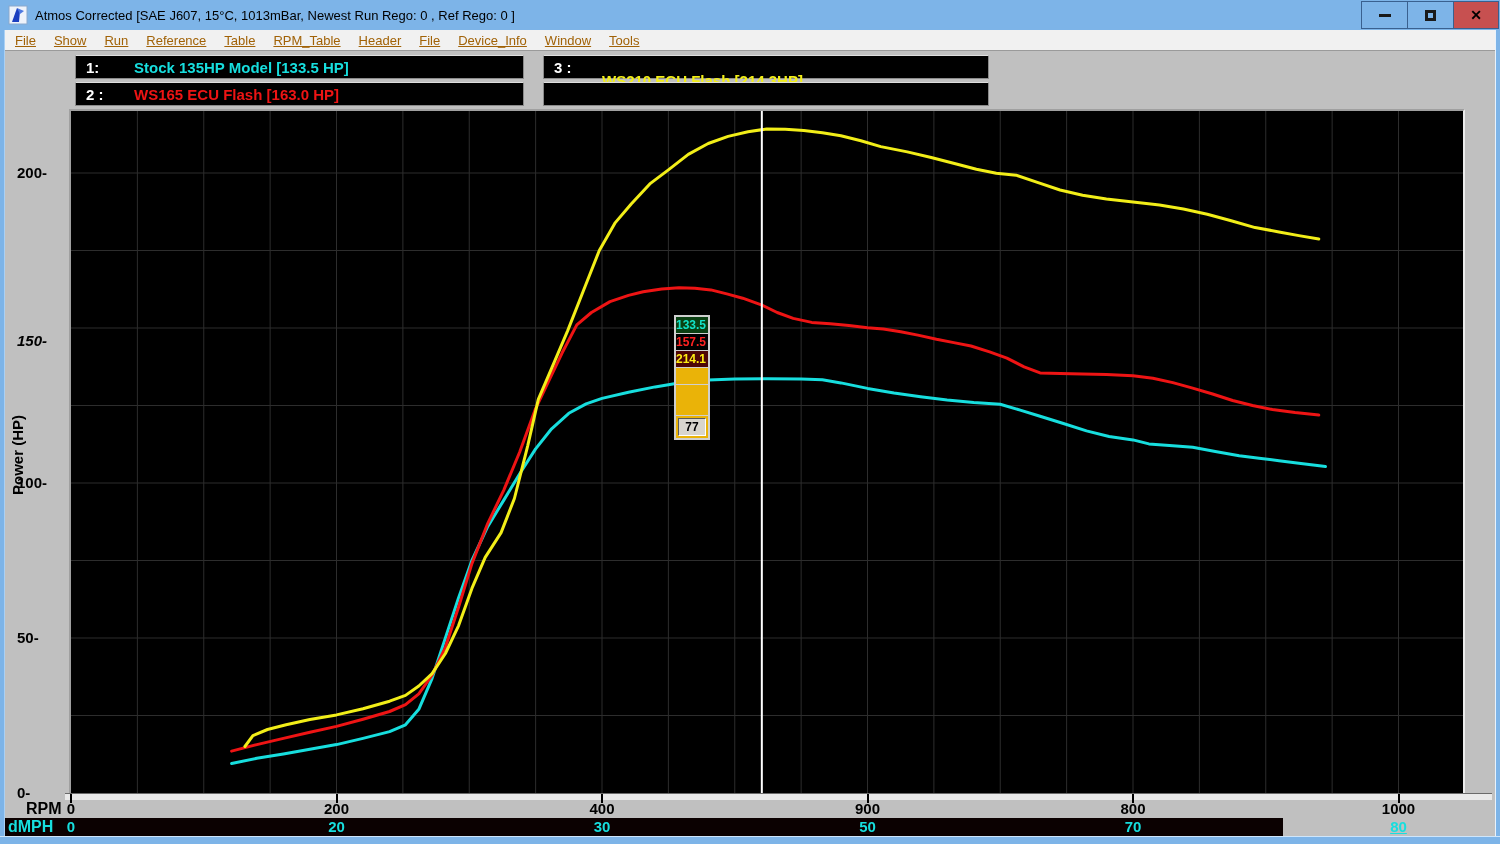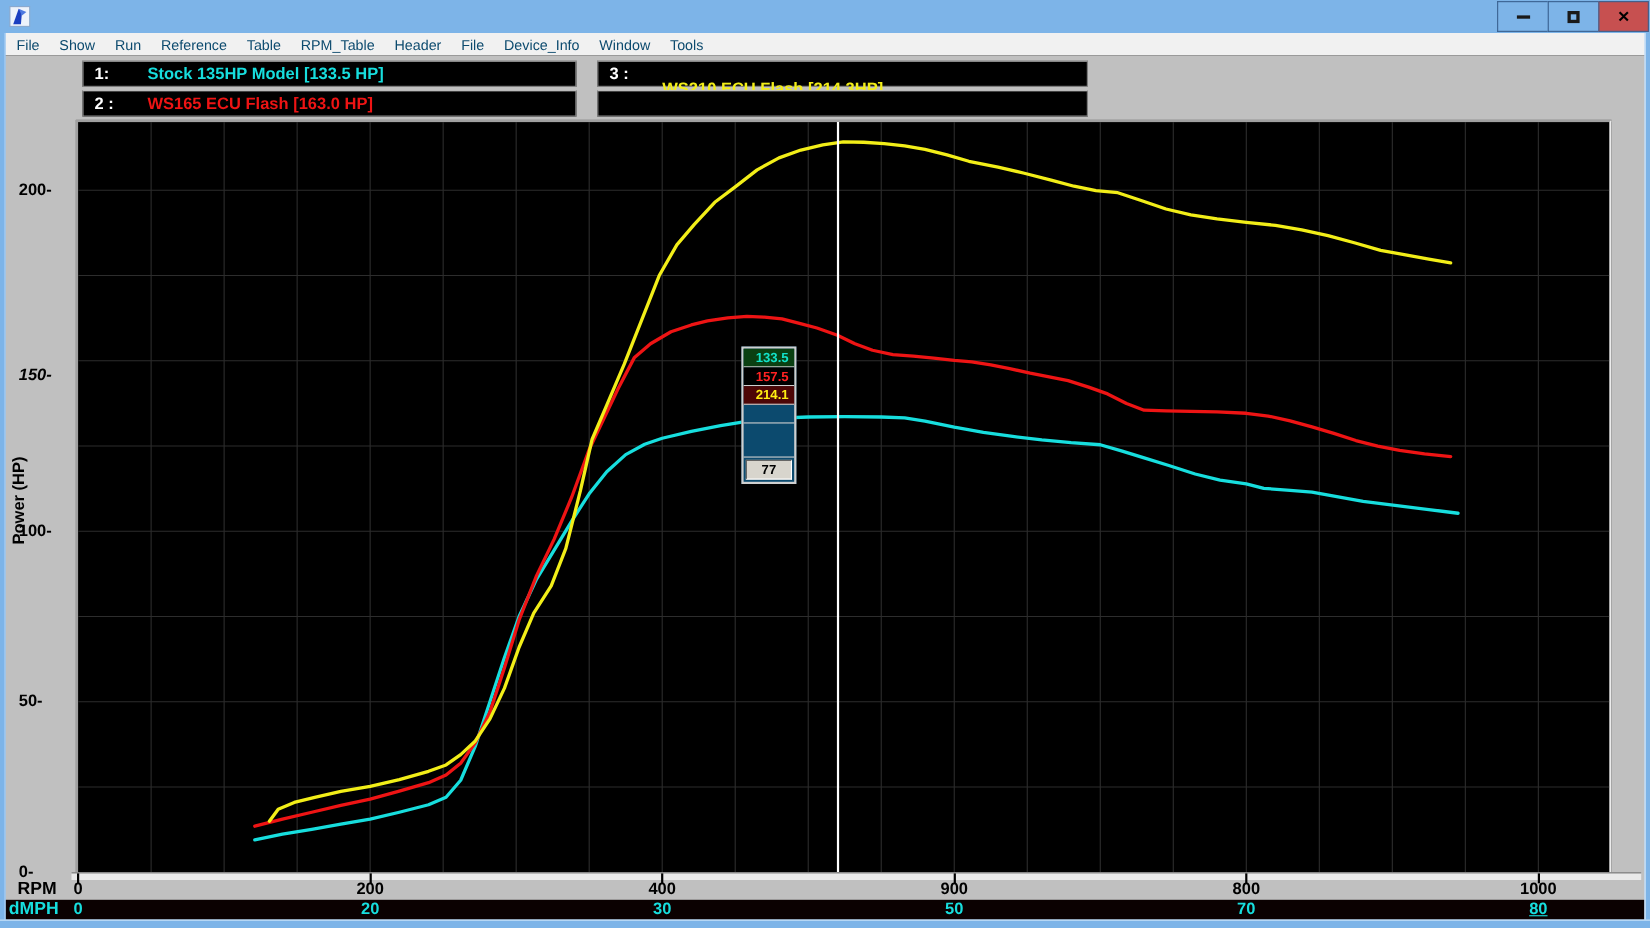--- a/index.html
+++ b/index.html
@@ -26,21 +26,21 @@
   .win-btn:last-child { border-right:1px solid #39608f; }
   .win-btn.close { background:#c75050; }
   .min-bar { width:12px; height:3px; background:#1a1a1a; }
   .max-box { width:11px; height:11px; border:3px solid #1a1a1a; }
   
   .menubar {
     position:absolute; left:0; top:30px; width:1500px; height:21px;
     background:#f1f1f1; border-bottom:1px solid #9a9a9a;
     display:flex; align-items:center; padding-left:6px;
   }
-  .menu-item { font-size:13px; color:#0c4a6e; padding:2px 9px; }
+  .menu-item { font-size:13px; color:#a16207; padding:2px 9px;text-decoration:underline; }
   
   .edge-l { position:absolute; left:0;   top:30px; width:5px;  height:814px; background:#7db4e8; border-right:1px solid #a9d0f5; }
   .edge-r { position:absolute; right:0;  top:30px; width:5px;  height:814px; background:#7db4e8; border-left:1px solid #e8f2fc; }
   .edge-b { position:absolute; left:0; bottom:0;   width:1500px; height:8px; background:#7db4e8; border-top:1px solid #cfe6fb; }
   
   .legend-slot {
     position:absolute; height:24px; background:#000;
     border:1px solid #8a8a8a; border-top-color:#dfdfdf;
     display:flex; align-items:center; font-weight:bold; font-size:15px;
   }
@@ -48,22 +48,22 @@
   .legend-text { white-space:nowrap; }
   
   .plot {
     position:absolute; left:69px; top:109px; width:1396px; height:686px;
     background:#000;
     border:2px solid; border-color:#a0a0a0 #ececec #d8d8d8 #a0a0a0;
   }
   .plot svg { position:absolute; left:0; top:0; width:1392px; height:682px; display:block; }
   
   .tooltip {
-    position:absolute; left:603px; top:204px; width:50px;
-    background:#0c4a6e; border:2px solid #cfcfcf;
+    position:absolute; left:603px; top:204px; width:36px;
+    background:#eab308; border:2px solid #cfcfcf;
     font-weight:bold; font-size:12px;
   }
   .tt-row { height:17px; line-height:17px; text-align:right; padding-right:5px;
             border-bottom:1px solid #cfcfcf; }
   .tt-blank1 { height:17px; border-bottom:1px solid #cfcfcf; }
   .tt-blank2 { height:31px; border-bottom:1px solid #cfcfcf; }
   .tt-speed {
     margin:2px; height:18px; line-height:17px; text-align:center;
     background:#d8d5cd; color:#000;
     border:1px solid; border-color:#5a5a5a #fff #fff #5a5a5a;
@@ -73,38 +73,39 @@
   .y-axis-title {
     position:absolute; left:-41px; top:445px; width:120px; height:20px;
     text-align:center; font-weight:bold; font-size:15px; color:#000;
     transform:rotate(-90deg);
   }
   .xstrip { position:absolute; left:65px; top:793px; width:1427px; height:7px;
             background:#e9e9e9; border-top:1px solid #6a6a6a; }
   .xtick  { position:absolute; top:794px; width:2px; height:9px; background:#000; }
   .xlab   { position:absolute; top:800px; width:60px; height:17px; line-height:17px;
             text-align:center; font-weight:bold; font-size:15px; color:#000; }
-  .rpm-row-label  { position:absolute; left:16px; top:800px; font-weight:bold; font-size:16px; color:#000; }
-  .dmph-row { position:absolute; left:5px; top:818px; width:1490px; height:18px; background:#0b0101; }
+  .rpm-row-label  { position:absolute; left:26px; top:800px; font-weight:bold; font-size:16px; color:#000; }
+  .dmph-row { position:absolute; left:5px; top:818px; width:1278px; height:18px; background:#0b0101; }
   .dmph-label { position:absolute; left:3px; top:0; font-weight:bold; font-size:16px; }
   .dlab { position:absolute; top:0; width:60px; height:18px; line-height:18px;
           text-align:center; font-weight:bold; font-size:15px; }
   .dlab.last { text-decoration:underline; }
 </style>
 </head>
 <body>
 
 <div class="window">
 
   <div class="titlebar">
     <svg class="app-icon" viewBox="0 0 20 20">
       <rect x="1" y="1" width="18" height="18" fill="#eef3fb" stroke="#8aa8cc"></rect>
       <path d="M4 17 L9 3 L12 6 L11 17 Z" fill="#1b3fc0"></path>
       <path d="M9 3 L16 6 L12 9 Z" fill="#4d79e0"></path>
     </svg>
+    <span class="title-text">Atmos Corrected [SAE J607, 15°C, 1013mBar,  Newest Run Rego: 0 ,  Ref Rego: 0 ]</span>
     <div class="win-controls">
       <div class="win-btn">
           <span class="min-bar"></span>
         </div>
       <div class="win-btn">
           <span class="max-box"></span>
         </div>
       <div class="win-btn close">
           <span>✕</span>
         </div>

